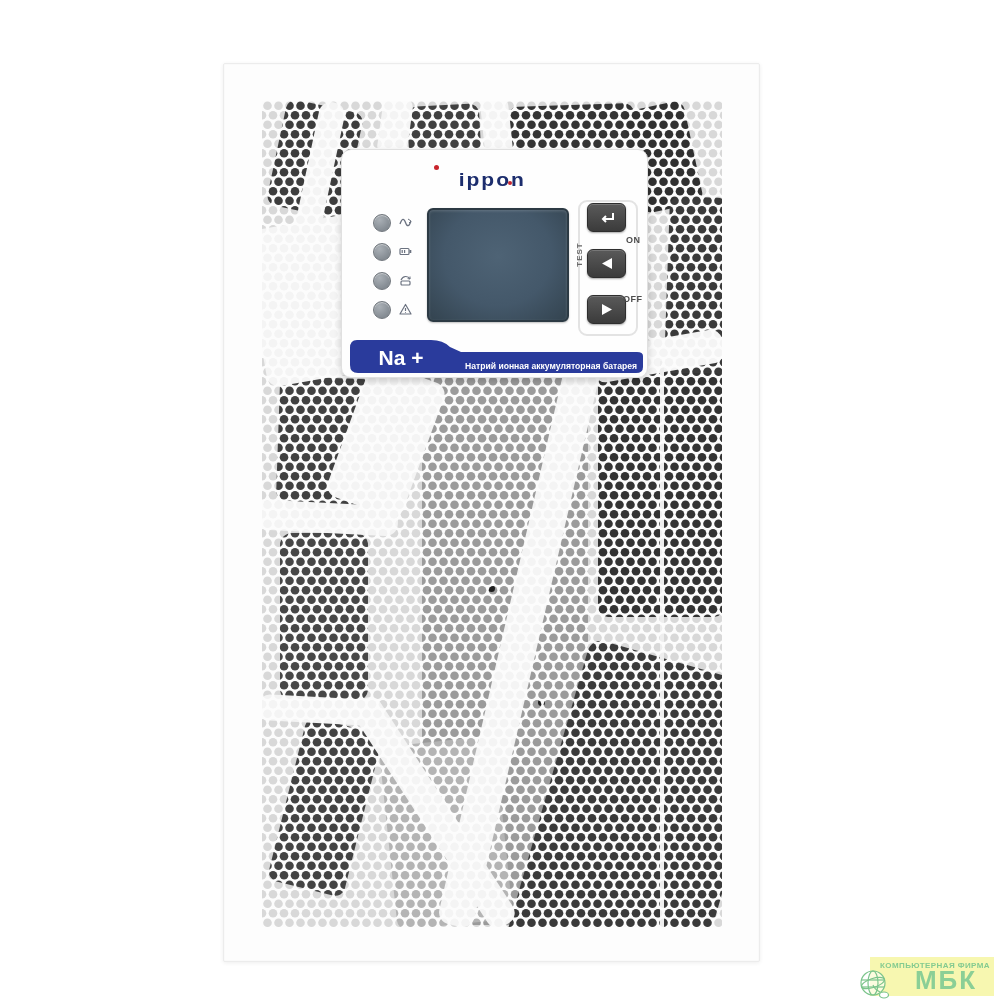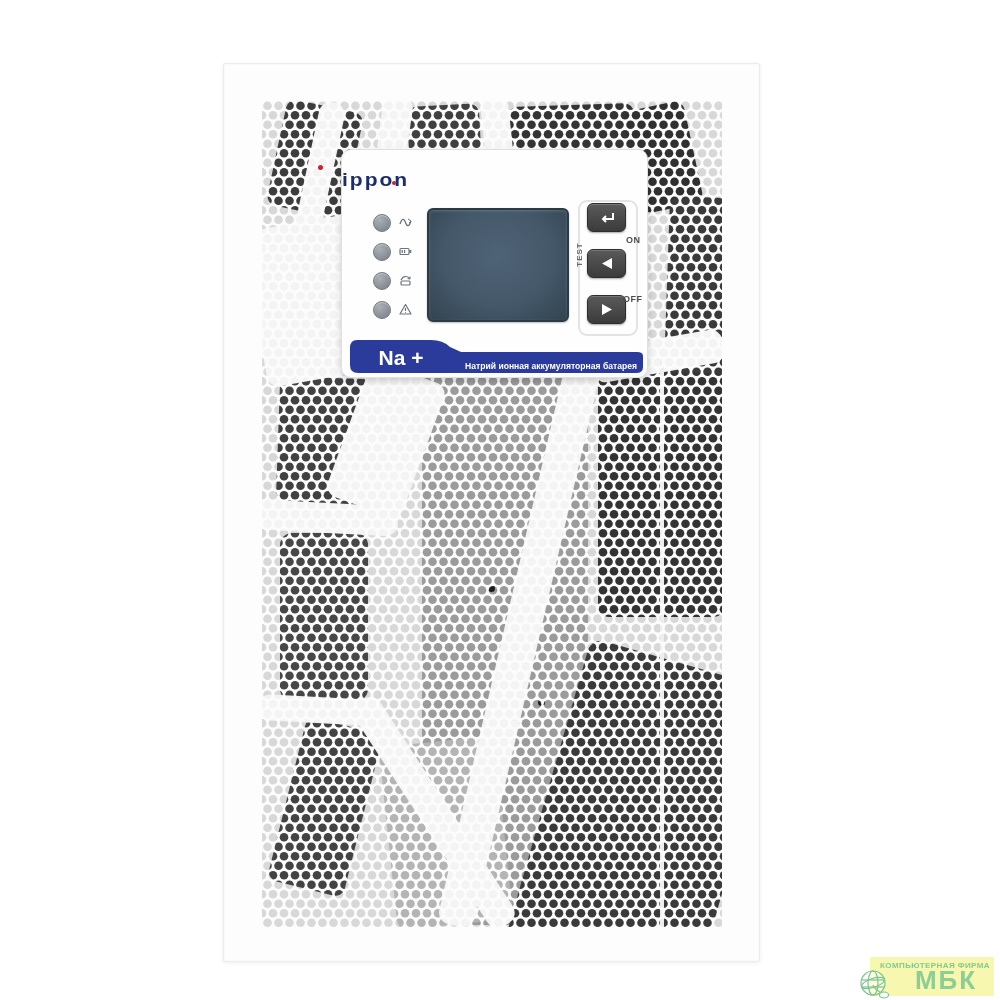--- a/index.html
+++ b/index.html
@@ -50,21 +50,21 @@
   .r8{left:118px;top:-6px;width:30px;height:64px;transform:rotate(8deg);}
   .r9{left:222px;top:-6px;width:28px;height:92px;transform:rotate(-6deg);}
   .r10{left:-8px;top:118px;width:142px;height:158px;transform:rotate(-10deg);}
   .r11{left:84px;top:268px;width:80px;height:142px;transform:rotate(20deg);}
   .hexweb{position:absolute;left:0;top:0;}
 
   
   .panel{position:absolute;left:117px;top:85px;width:305px;height:227px;
     background:#fefefe;border:1px solid #e0e0e0;border-radius:10px;
     box-shadow:0 3px 7px rgba(0,0,0,0.18);}
-  .logo{position:absolute;left:0;top:18px;width:100%;}
+  .logo{position:absolute;left:0;top:18px;width:100%;text-align:center;}
   .logo .word{font-size:21px;font-weight:bold;letter-spacing:2px;color:var(--logo_navy);
     display:inline-block;transform:scaleY(0.88);position:relative;}
   .logo .idot{position:absolute;left:-4px;top:-3px;width:5px;height:5px;border-radius:50%;background:var(--logo_red);}
 
   .ledcol{position:absolute;left:31px;top:60px;}
   .ledrow{position:relative;height:29px;width:60px;}
   .led{position:absolute;left:0;top:4px;width:16px;height:16px;border-radius:50%;
     background:radial-gradient(circle at 35% 30%, #aab0b6, #858c93 70%);
     border:1px solid #70767c;box-shadow:inset 0 1px 1px rgba(255,255,255,.5);}
   .licon{position:absolute;left:26px;top:6px;width:13px;height:13px;}

